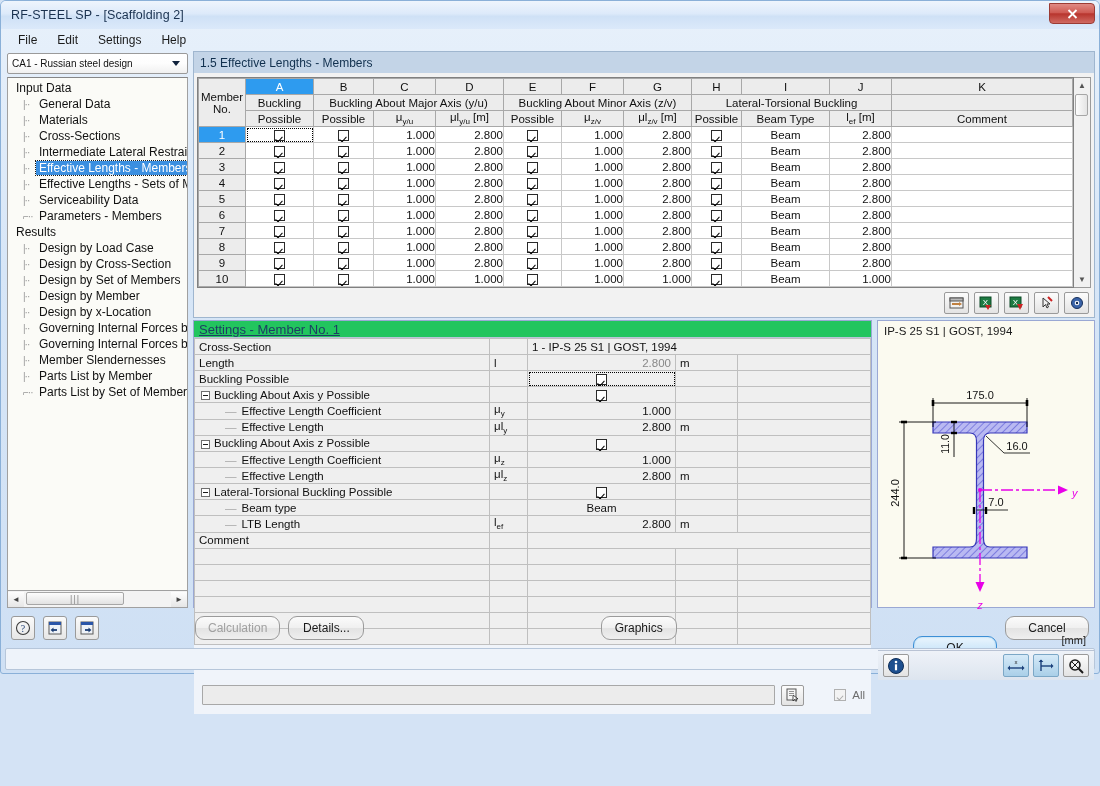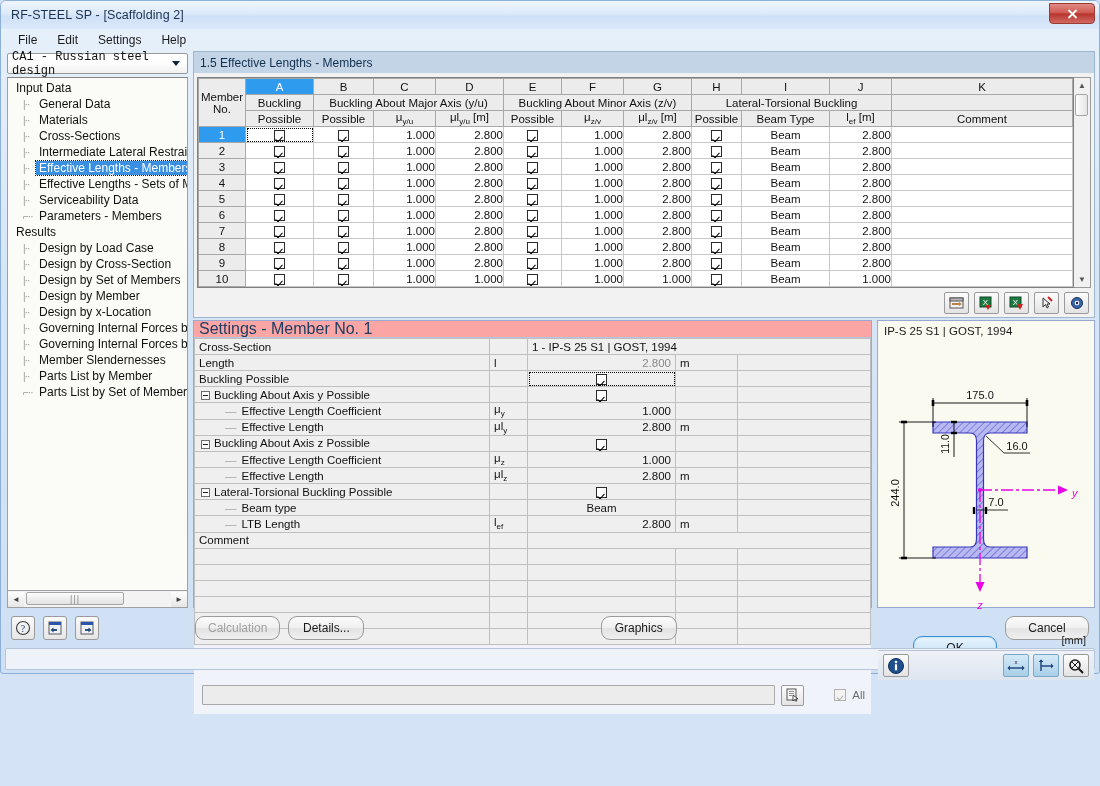--- a/index.html
+++ b/index.html
@@ -61,22 +61,22 @@
     width: 186px; flex: 0 0 186px;
     display: flex; flex-direction: column;
     padding: 2px 3px 0 2px;
   }
   .combo {
     height: 21px; flex: 0 0 21px;
     background: linear-gradient(to bottom,#ffffff 0%, #fdfdfd 50%, #f0f0f0 100%);
     border: 1px solid #9a9a9a;
     border-radius: 2px;
     display: flex; align-items: center;
-    font-size: 12px; padding-left: 4px; color: #111;
-    position: relative; margin-bottom: 3px; font-family: Liberation Mono, monospace;
+    font-size: 10px; padding-left: 4px; color: #111;
+    position: relative; margin-bottom: 3px;
   }
   .combo .arrow {
     position: absolute; right: 3px; top: 2px;
     width: 16px; height: 15px;
     display: flex; align-items: center; justify-content: center;
   }
   .tri-down {
     width: 0; height: 0; border-left: 4px solid transparent;
     border-right: 4px solid transparent; border-top: 5px solid #10223c;
   }
@@ -212,24 +212,24 @@
   
   .lower {
     flex: 1 1 auto; display: flex; min-height: 0; padding: 2px 0 0 0; gap: 5px;
   }
   .settings {
     flex: 1 1 auto; min-width: 0;
     border: 1px solid #9aa8d4; background: #f0f0f0;
     display: flex; flex-direction: column;
   }
   .settings-title {
-    height: 17px; flex: 0 0 17px; background: #fca5a5;
+    height: 17px; flex: 0 0 17px; background: #22c55e;
     border-bottom: 1px solid #b9c5d8;
     display: flex; align-items: center; padding-left: 5px;
-    font-size: 16px; color: #1d3e63;
+    font-size: 13px; color: #1d3e63; text-decoration: underline;
   }
   .prop { flex: 0 0 auto; }
   table.proptable { border-collapse: collapse; width: 100%; table-layout: fixed; }
   table.proptable td {
     border: 1px solid #bfbfbf; height: 16px; font-size: 11.5px; color: #111;
     padding: 0 4px; background: #efefef; overflow: hidden; white-space: nowrap;
   }
   td.p-label { padding-left: 10px; }
   td.p-label.indent { padding-left: 30px; }
   td.p-label.group { padding-left: 6px; }

